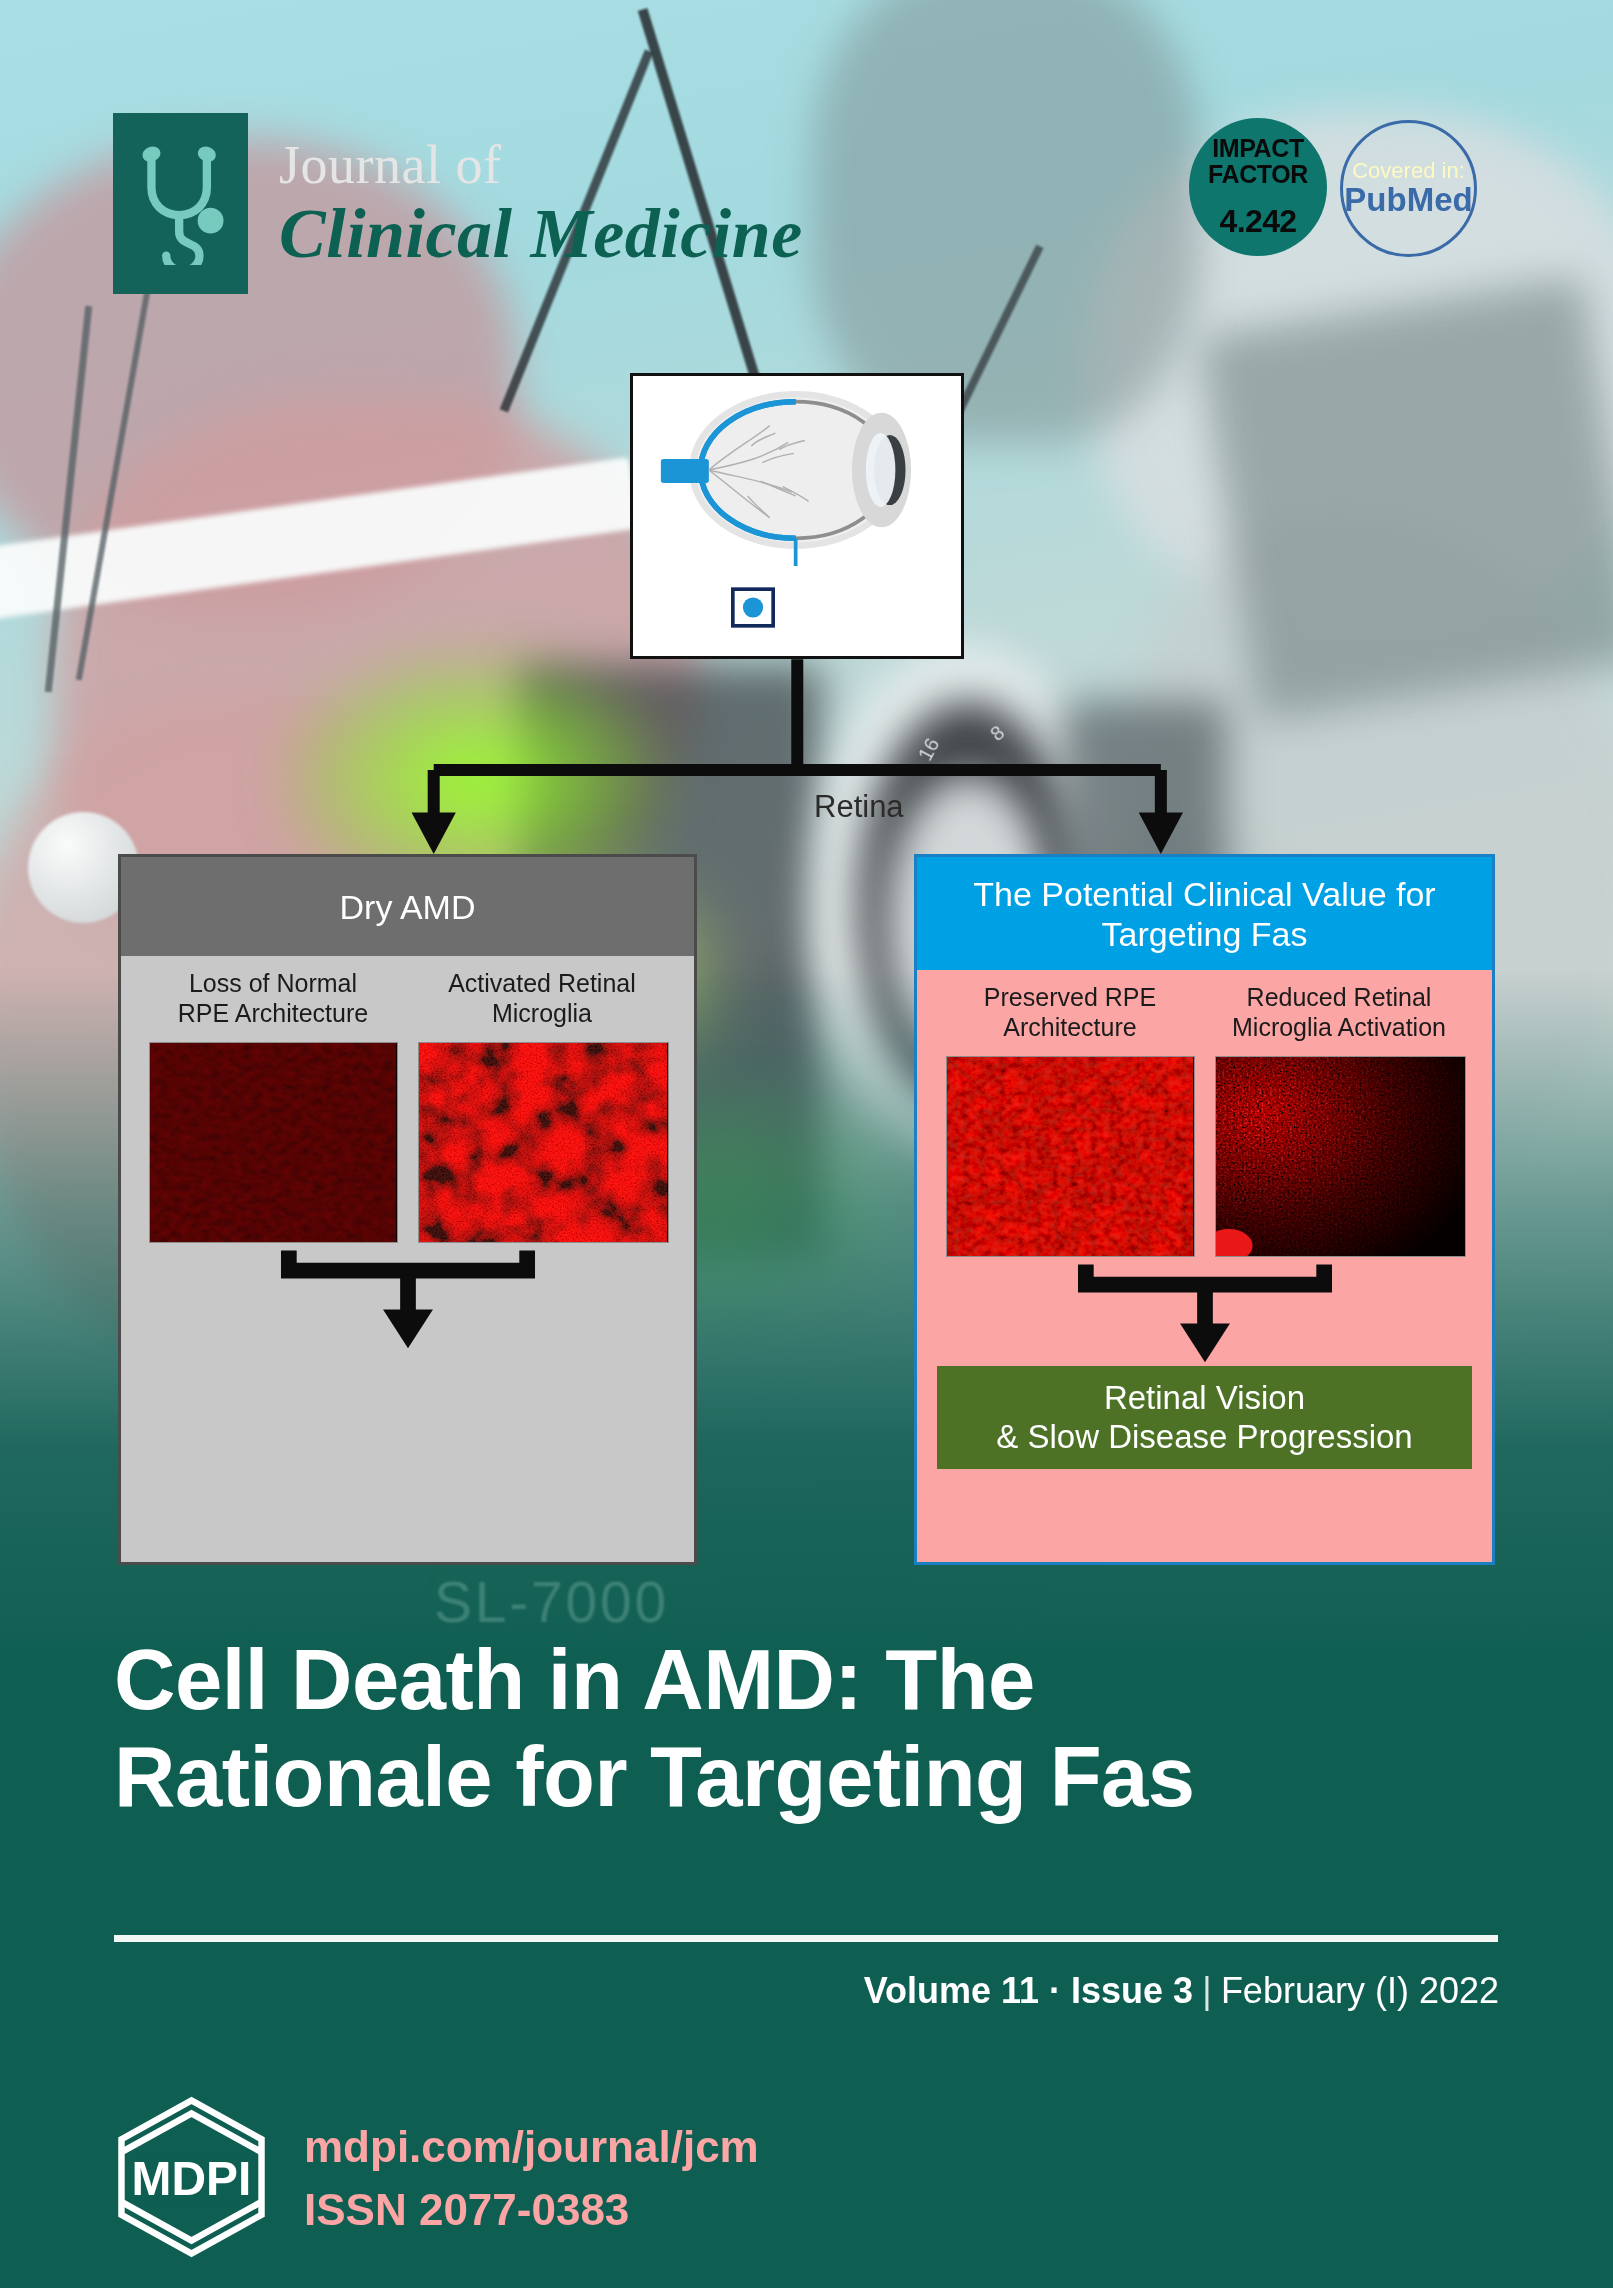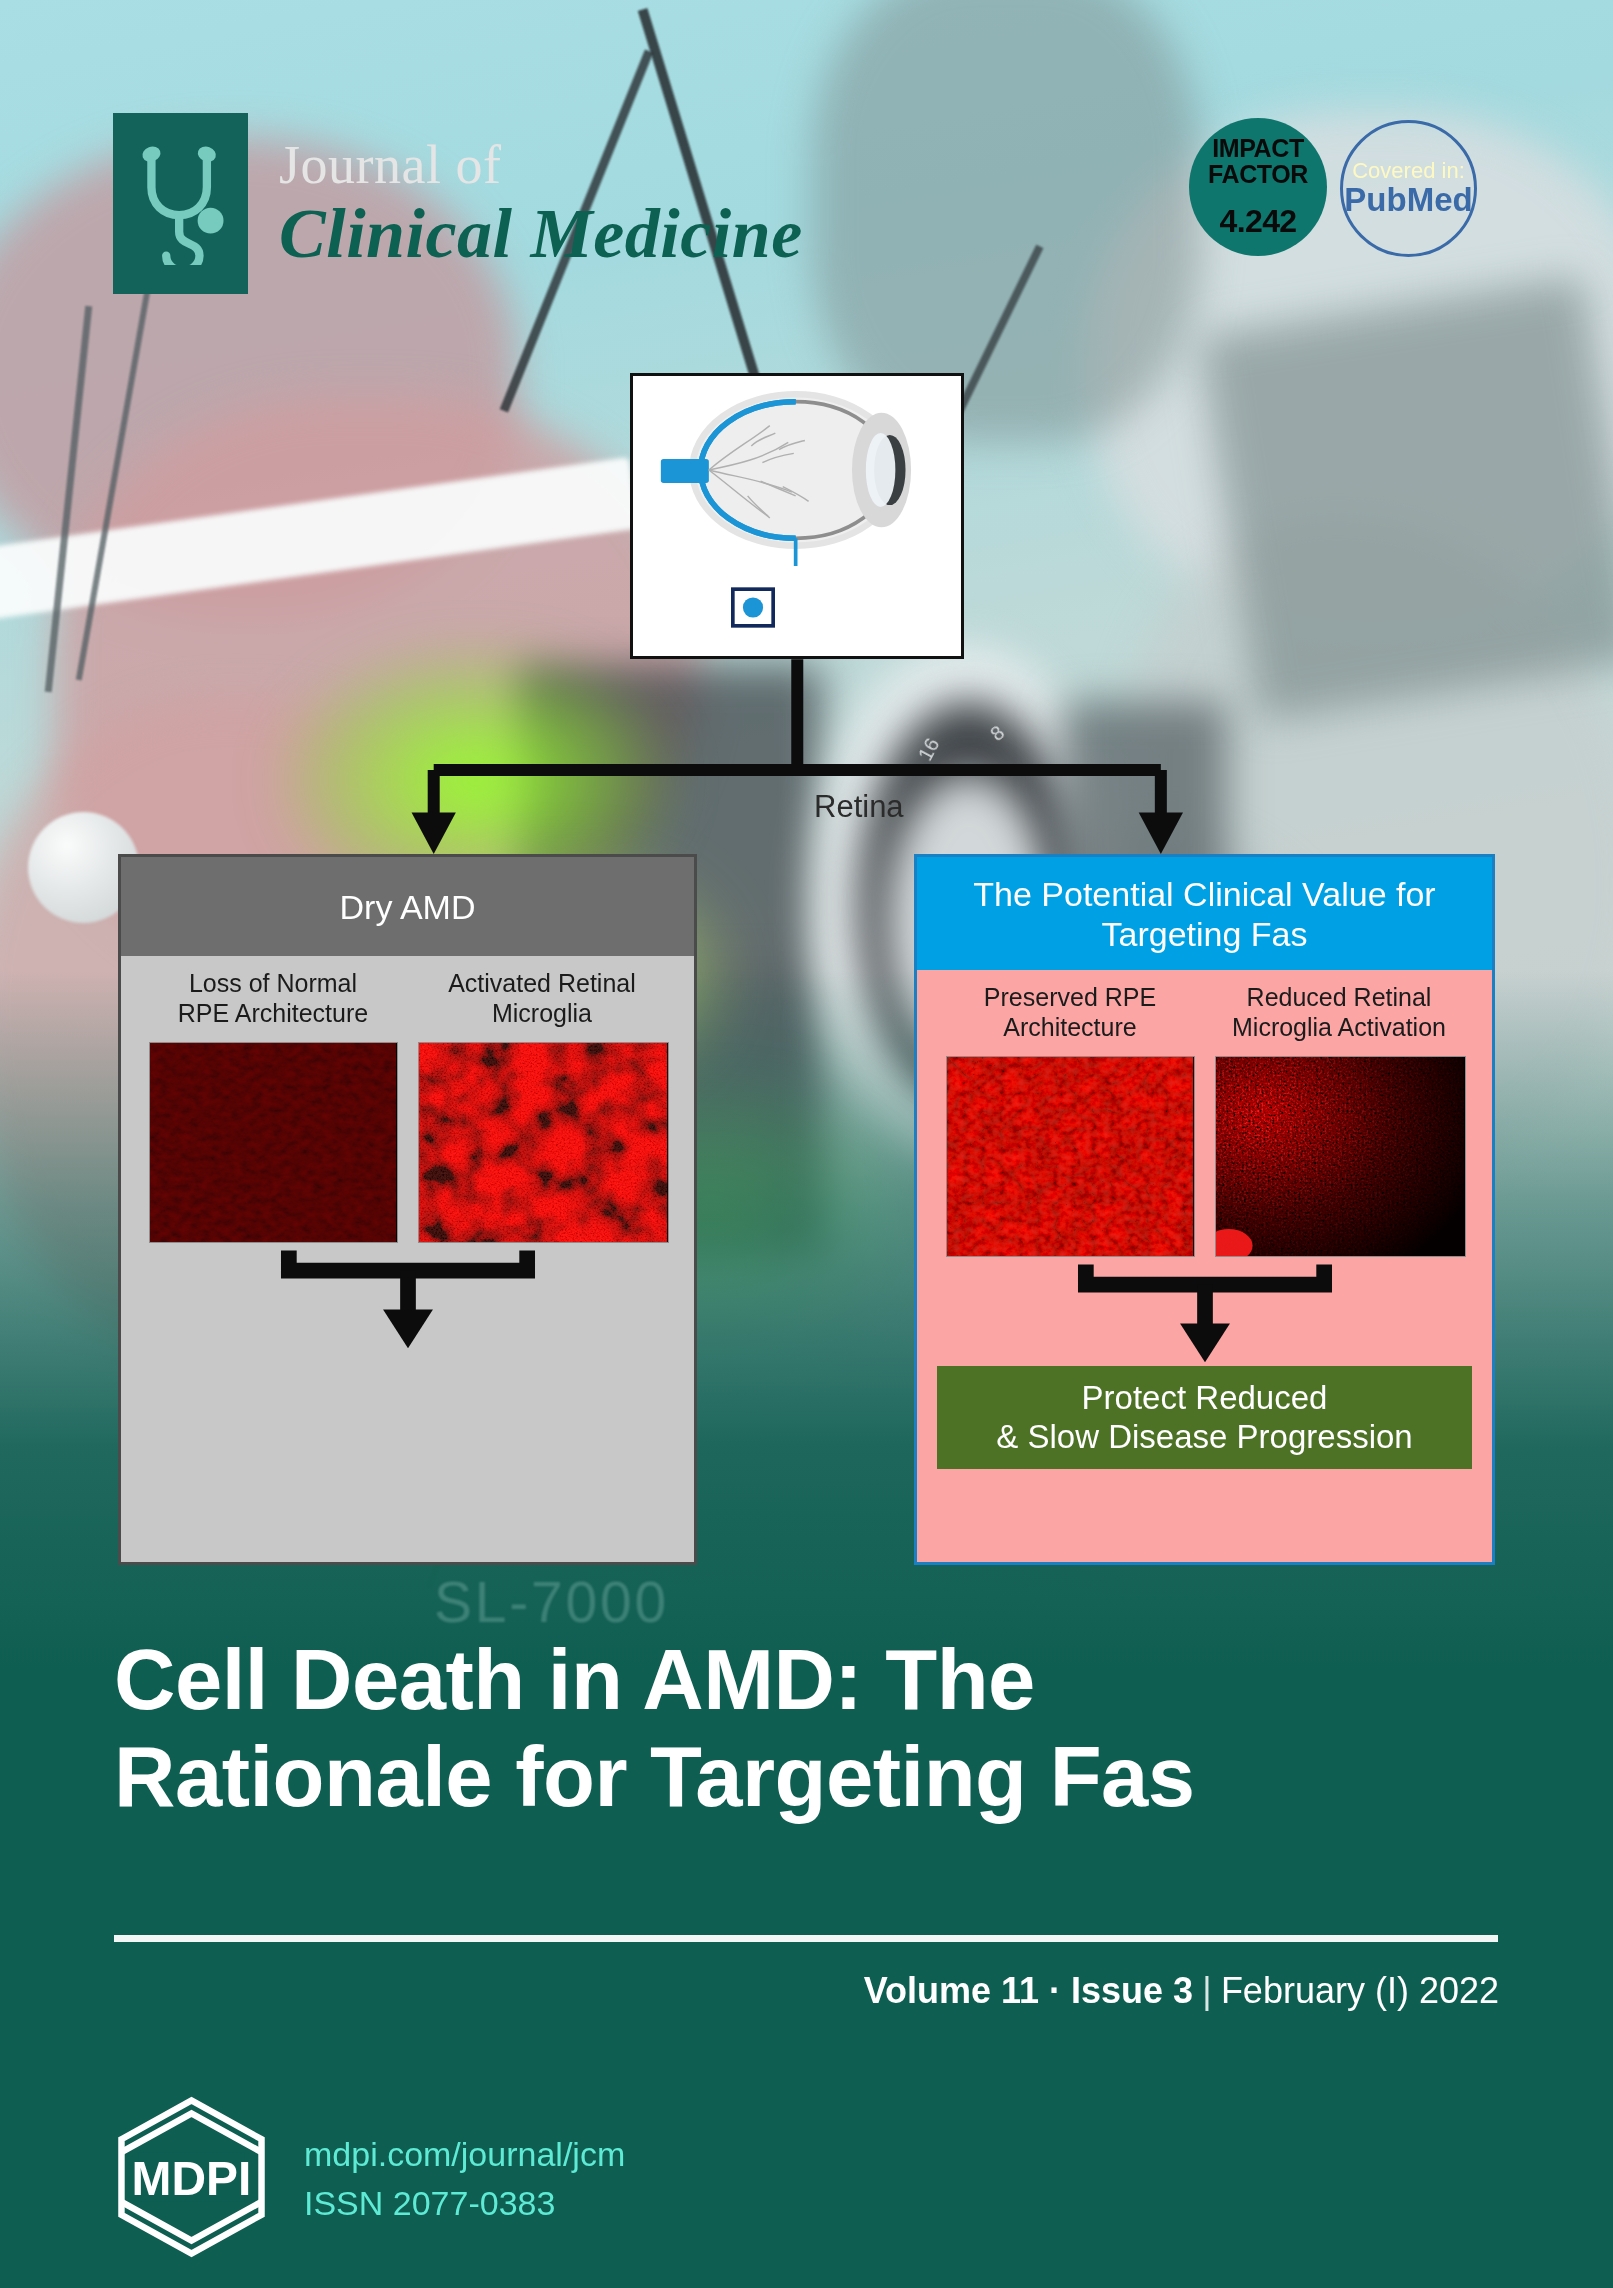--- a/index.html
+++ b/index.html
@@ -120,21 +120,21 @@
   .cover-title { position:absolute; left:114px; top:1632px; width:1347px;
                  color:#fff; font-size:85px; font-weight:700; line-height:1.14; letter-spacing:-0.5px; }
   .rule { position:absolute; left:114px; top:1935px; width:1384px; height:6.5px; background:#f2f6f5; }
   .volline { position:absolute; right:114px; top:1970px; color:#fff; font-size:36px; white-space:nowrap; }
   .volline b { font-weight:700; }
   .volline .sep { opacity:.85; padding:0 9.2px; font-weight:300; }
 
   
   .footer { position:absolute; left:114px; top:2095px; display:flex; align-items:center; gap:35px; }
   .mdpi-logo { width:155px; height:164px; }
-  .foot-txt { color:#5eead4; font-size:34px; line-height:1.42; }
+  .foot-txt { color:#fca5a5; font-size:44px; line-height:1.42;font-weight:bold; }
 </style>
 </head>
 <body>
 
 <div class="cover">
 
   <div class="photo">
     <div class="sky"></div>
     <div class="blob b5"></div>
       <div class="blob b6"></div>
@@ -357,21 +357,21 @@
       <div class="bracket">
         <svg width="268" height="109" viewBox="0 0 290 118">
           <path d="M16,8 L16,30 L274,30 L274,8" stroke="#0c0c0c" stroke-width="17" fill="none"></path>
           <line x1="145" y1="30" x2="145" y2="80" stroke="#0c0c0c" stroke-width="17"></line>
           <polygon points="145,114 118,72 172,72" fill="#0c0c0c"></polygon>
         </svg>
       </div>
     </div>
     <div class="result-wrap">
       <div class="result res-green">
-        <div>Protect Reduced</div>
+        <div>Retinal Vision</div>
         <div>&amp; Slow Disease Progression</div>
       </div>
     </div>
   </div>
 
   <div class="cover-title">
     <div>Cell Death in AMD: The</div>
     <div>Rationale for Targeting Fas</div>
   </div>
 

